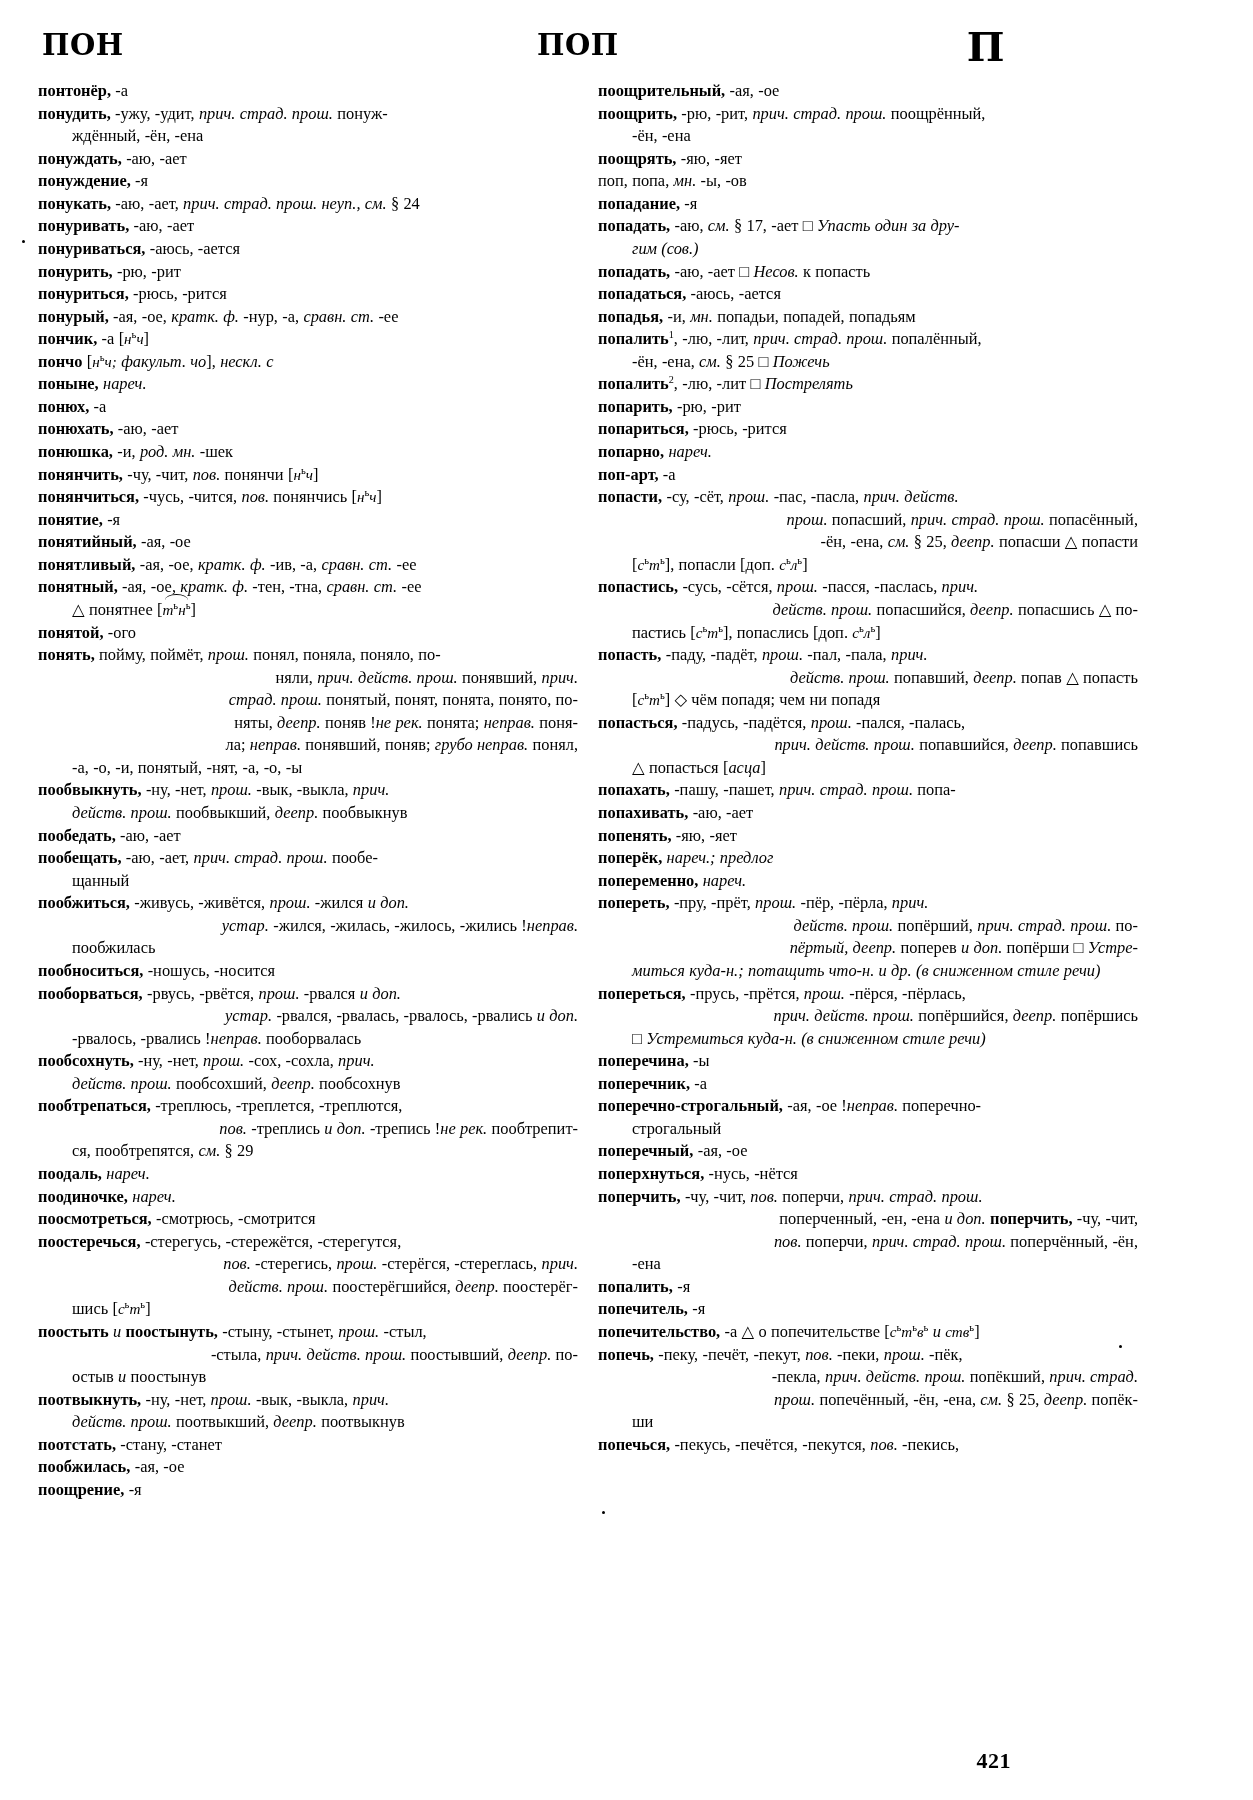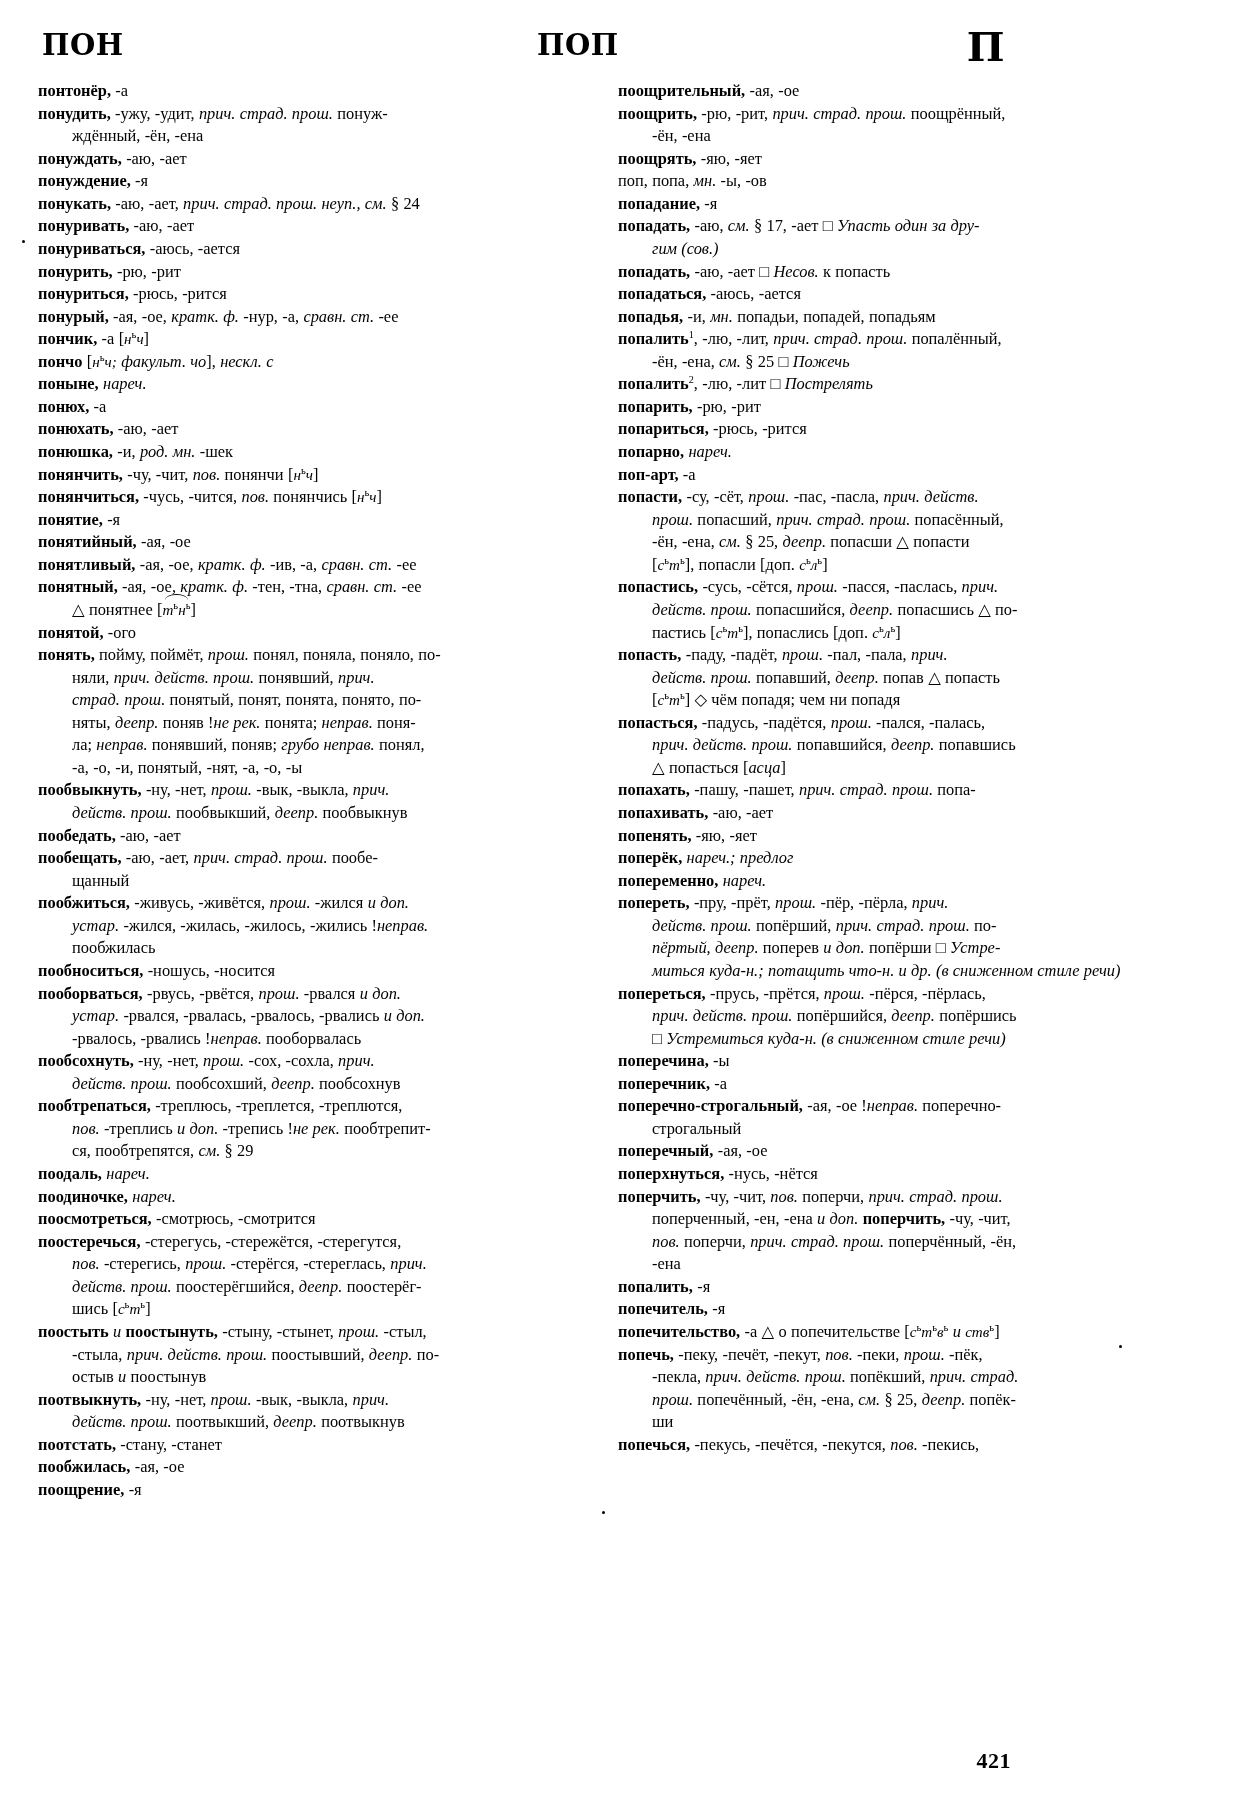--- a/index.html
+++ b/index.html
@@ -43,42 +43,42 @@
     font-size: 29px;
   }
   .head-right {
     right: 10px;
     font-size: 40px;
     line-height: 0.95;
   }
   
   .columns {
     display: flex;
-    gap: 40px;
+    gap: 20px;
     align-items: flex-start;
   }
   .col {
     width: 540px;
     flex: 0 0 540px;
   }
   .entry {
     font-size: 16.4px;
     line-height: 1.345;
     text-align: justify;
     text-justify: inter-word;
     margin: 0 0 0.5px 0;
     padding-left: 22px;
     text-indent: -22px;
     hyphens: manual;
     word-spacing: 0.2px;
   }
   .entry.sub {
     padding-left: 34px;
     text-indent: 0;
-    text-align: left;
+    text-align: right;
   }
   .entry.nohang {
     text-align: left;
   }
   b  { font-weight: bold; }
   i  { font-style: italic; }
   sup { font-size: 0.62em; vertical-align: super; line-height: 0; }
   .ph {
     font-style: italic;
     font-size: 0.92em;

